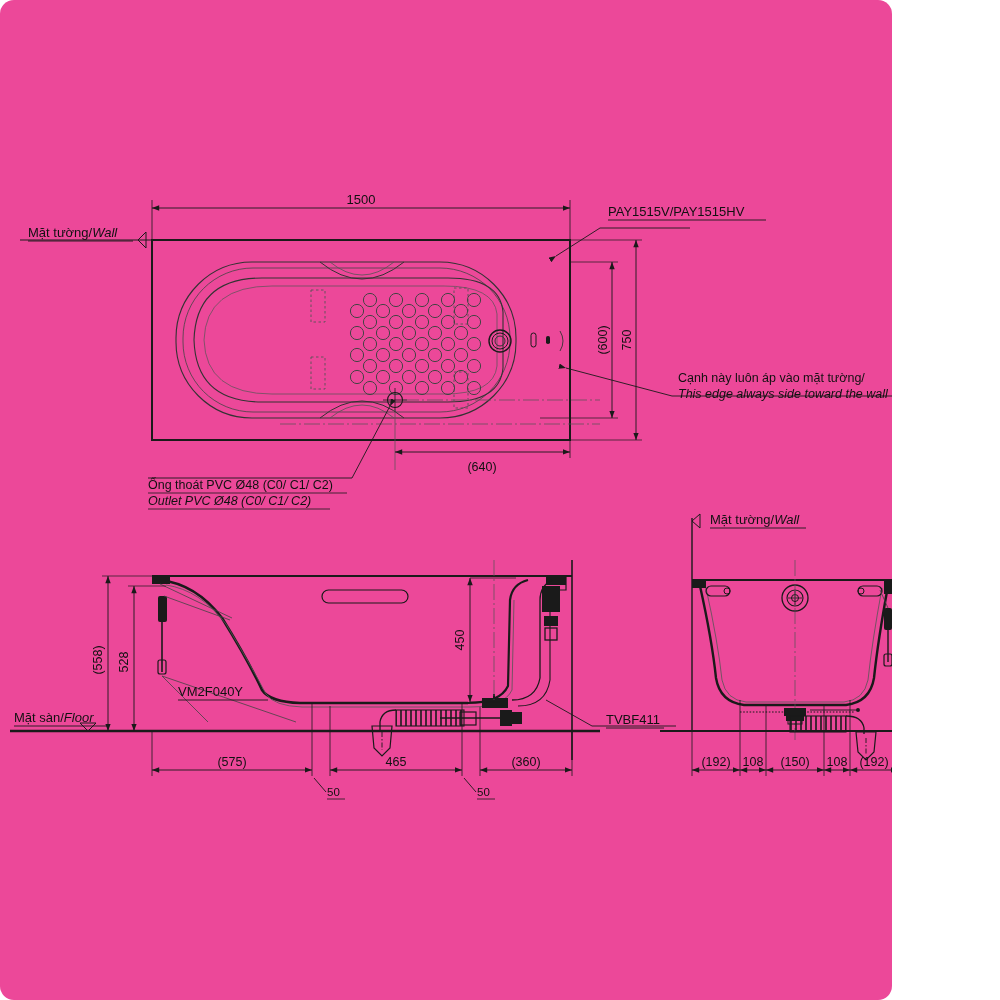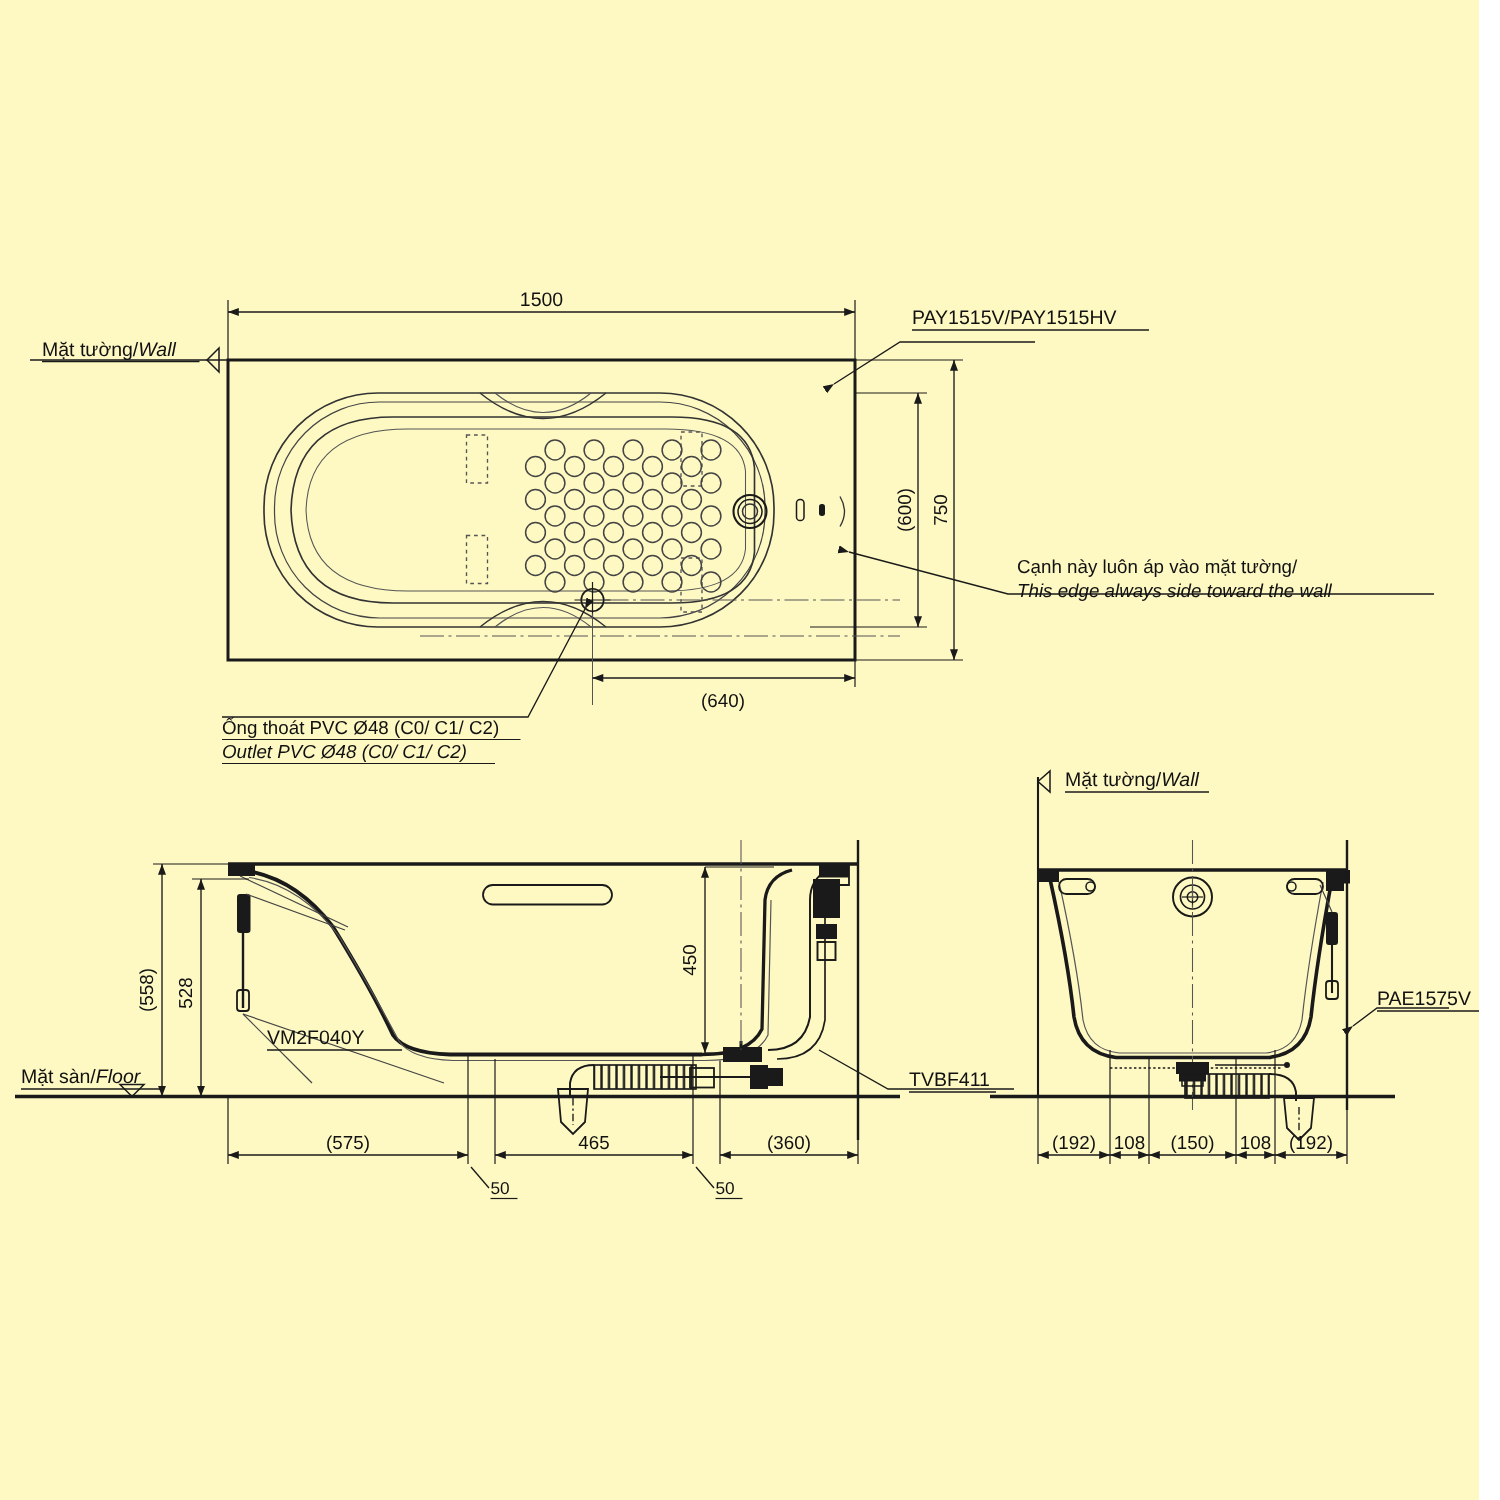--- a/index.html
+++ b/index.html
@@ -1,17 +1,17 @@
 <!DOCTYPE html>
 <html><head>
 <meta charset="utf-8">
 <style>
   html,body{margin:0;padding:0;background:#ffffff;}
   body{width:1000px;height:1000px;font-family:"Liberation Sans",sans-serif;color:#1a1a1a;}
-  #sheet{position:relative;width:986px;height:1000px;overflow:hidden;background:#fef9c3;}
+  #sheet{position:relative;width:892px;height:1000px;overflow:hidden;background:#ec4899;border-radius:14px;}
   svg{display:block;}
   .t{font-family:"Liberation Sans",sans-serif;fill:#111;}
   .t13{font-size:13px;}
   .t12{font-size:12.5px;}
   .t11{font-size:11.5px;}
   .it{font-style:italic;}
   text{dominant-baseline:alphabetic;white-space:pre;}
 </style>
 </head>
 <body>

